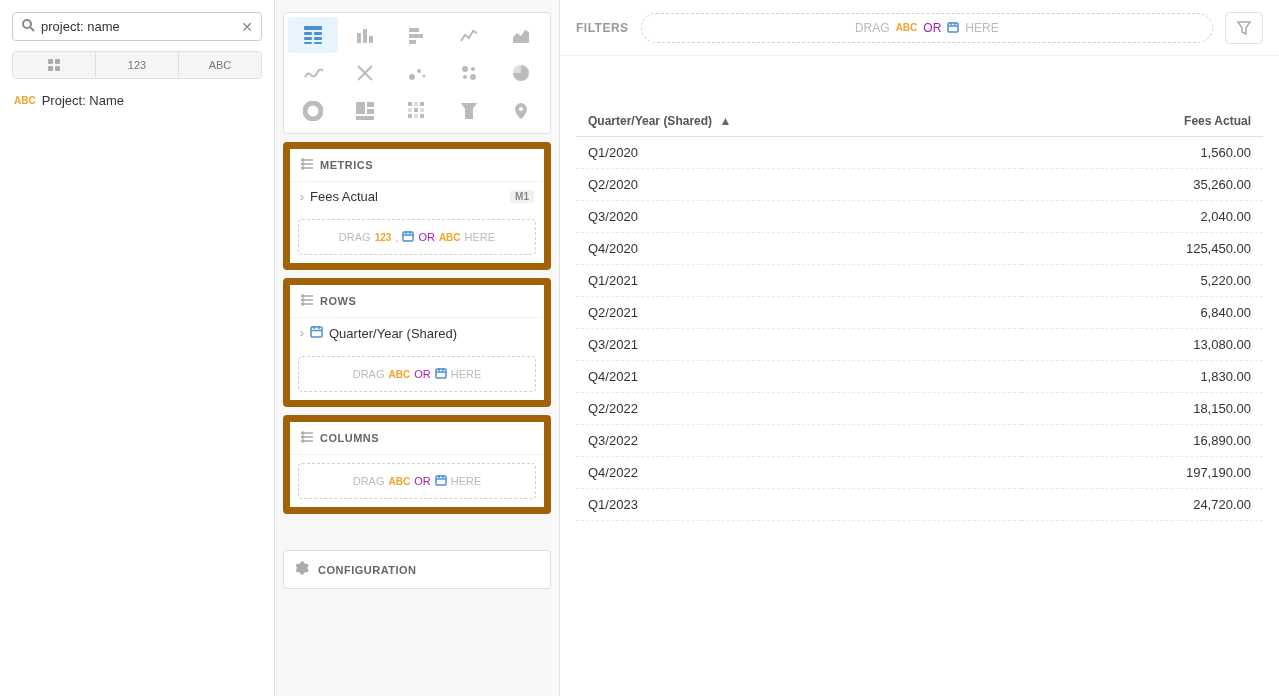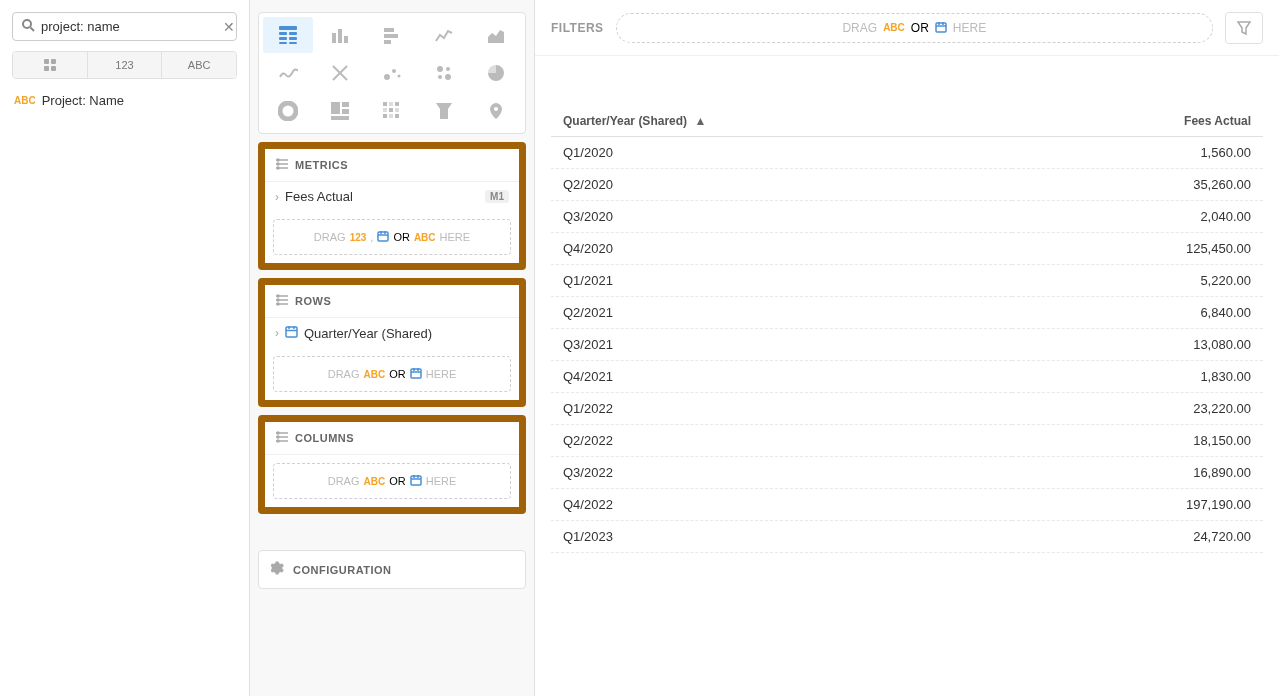--- a/index.html
+++ b/index.html
@@ -9,21 +9,21 @@
       display: flex;
       height: 696px;
       width: 1279px;
       overflow: hidden;
       font-size: 13px;
       color: #333;
     }
 
     
     .left-panel {
-      width: 250px;
+      width: 275px;
       background: #fff;
       border-right: 1px solid #e0e0e0;
       display: flex;
       flex-direction: column;
       padding: 12px;
       gap: 10px;
       flex-shrink: 0;
     }
     .search-bar {
       display: flex;
@@ -183,21 +183,21 @@
       align-items: center;
       justify-content: center;
       gap: 4px;
       font-size: 11px;
       color: #aaa;
       min-height: 36px;
     }
     .drag-text { color: #bbb; }
     .drag-abc { color: #f4a428; font-weight: bold; font-size: 10px; }
     .drag-cal { color: #4a90d9; font-size: 11px; }
-    .drag-or { color: #000000; }
+    .drag-or { color: #a21caf; }
     .drag-here { color: #bbb; }
 
     .row-item {
       display: flex;
       align-items: center;
       gap: 6px;
       padding: 7px 10px;
       cursor: pointer;
     }
     .cal-icon {
@@ -643,24 +643,20 @@
     </tr>
           <tr>
       <td>Q3/2021</td>
       <td class="right-align">13,080.00</td>
     </tr>
           <tr>
       <td>Q4/2021</td>
       <td class="right-align">1,830.00</td>
     </tr>
           <tr>
-      <td>Q1/2022</td>
-      <td class="right-align">23,220.00</td>
-    </tr>
-          <tr>
       <td>Q2/2022</td>
       <td class="right-align">18,150.00</td>
     </tr>
           <tr>
       <td>Q3/2022</td>
       <td class="right-align">16,890.00</td>
     </tr>
           <tr>
       <td>Q4/2022</td>
       <td class="right-align">197,190.00</td>

